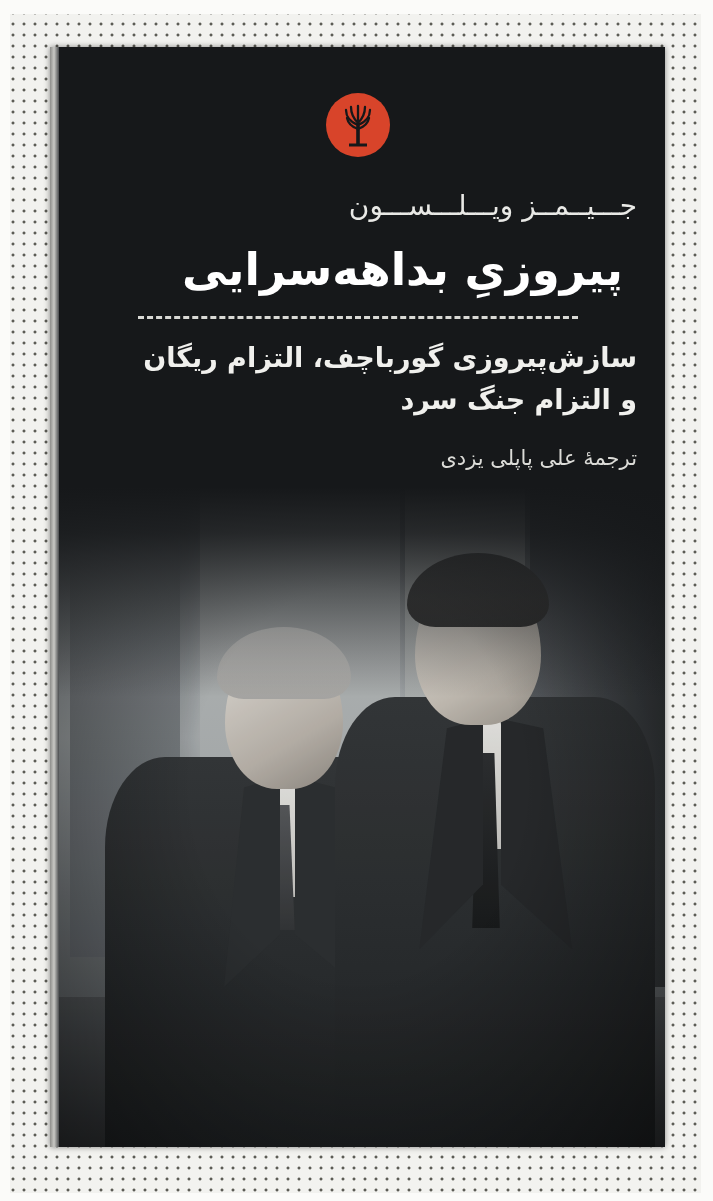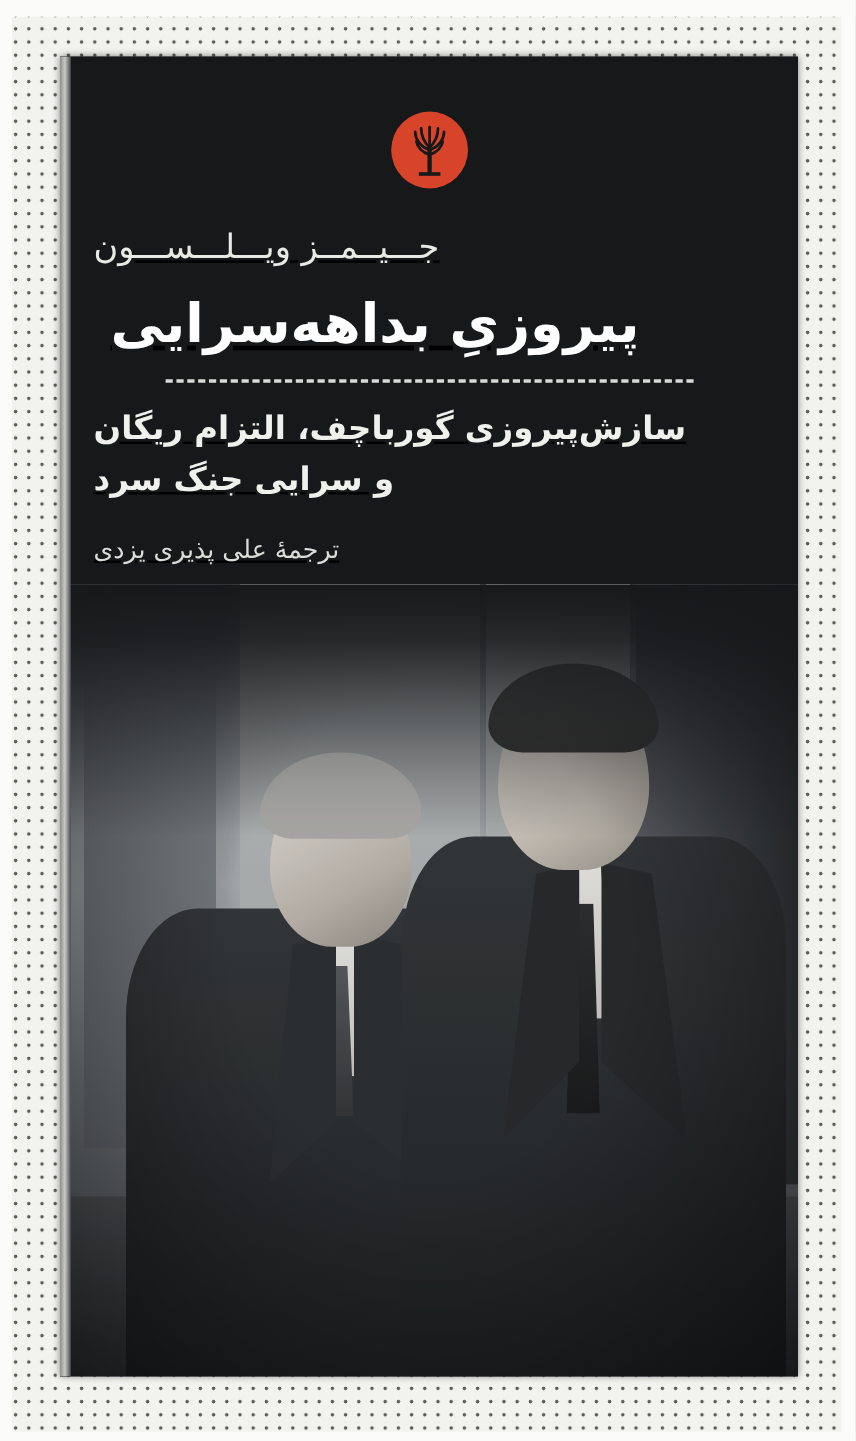--- a/index.html
+++ b/index.html
@@ -191,23 +191,22 @@
     position: absolute; inset: 0;
     display: flex; align-items: center; justify-content: center;
     color: #16181a; font-size: 44px; line-height: 1;
   }
 
   
   #text-block {
     position: absolute;
     left: 28px; right: 28px; top: 142px;
     z-index: 5;
-    text-align: left;
+    text-align: right;
     direction: rtl;
-    text-decoration: underline;
   }
   .author {
     color: #e9e9e6;
     font-size: 28px;
     letter-spacing: 6px;
     font-weight: normal;
     margin: 0 0 22px 0;
     font-family: "DejaVu Sans", sans-serif;
   }
   .title {
@@ -306,18 +305,18 @@
           </svg>
         </div>
       </div>
     </div>
 
     <div id="text-block">
       <p class="author">جـــیــمــز ویـــلـــســـون</p>
       <h1 class="title">پیروزیِ بداهه‌سرایی</h1>
       <div class="rule"></div>
       <p class="subtitle">سازش‌پیروزی گورباچف، التزام ریگان</p>
-      <p class="subtitle">و سرایی جنگ سرد</p>
-      <p class="translator">ترجمهٔ علی پذیری یزدی</p>
+      <p class="subtitle">و التزام جنگ سرد</p>
+      <p class="translator">ترجمهٔ علی پاپلی یزدی</p>
     </div>
 
   </div>
 </div>
 
 </body></html>

